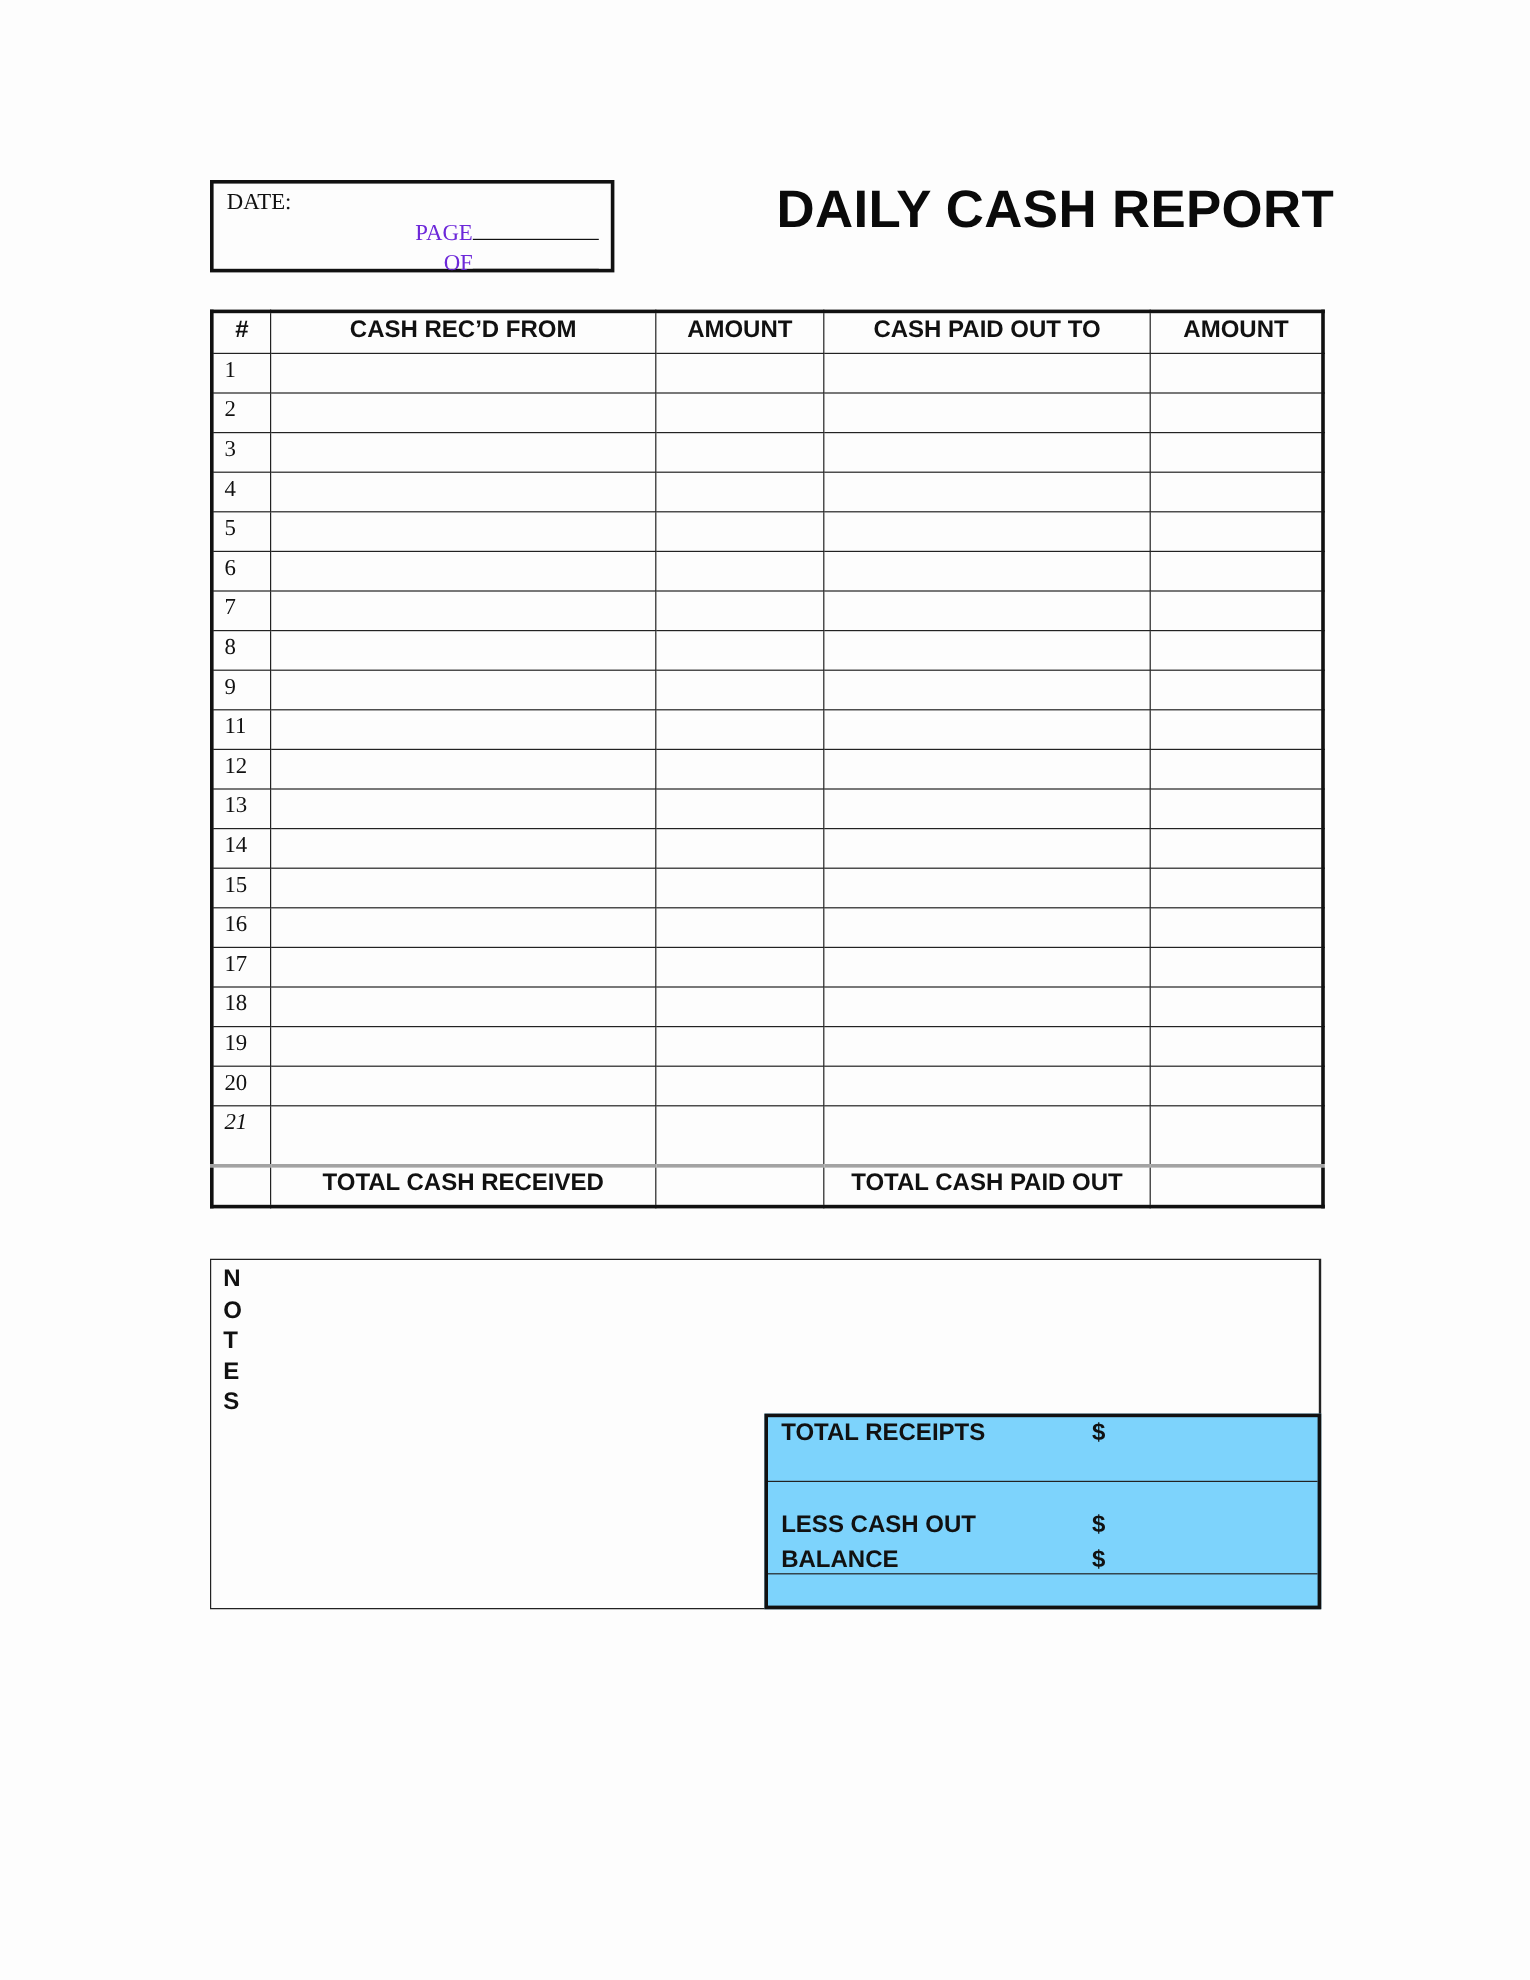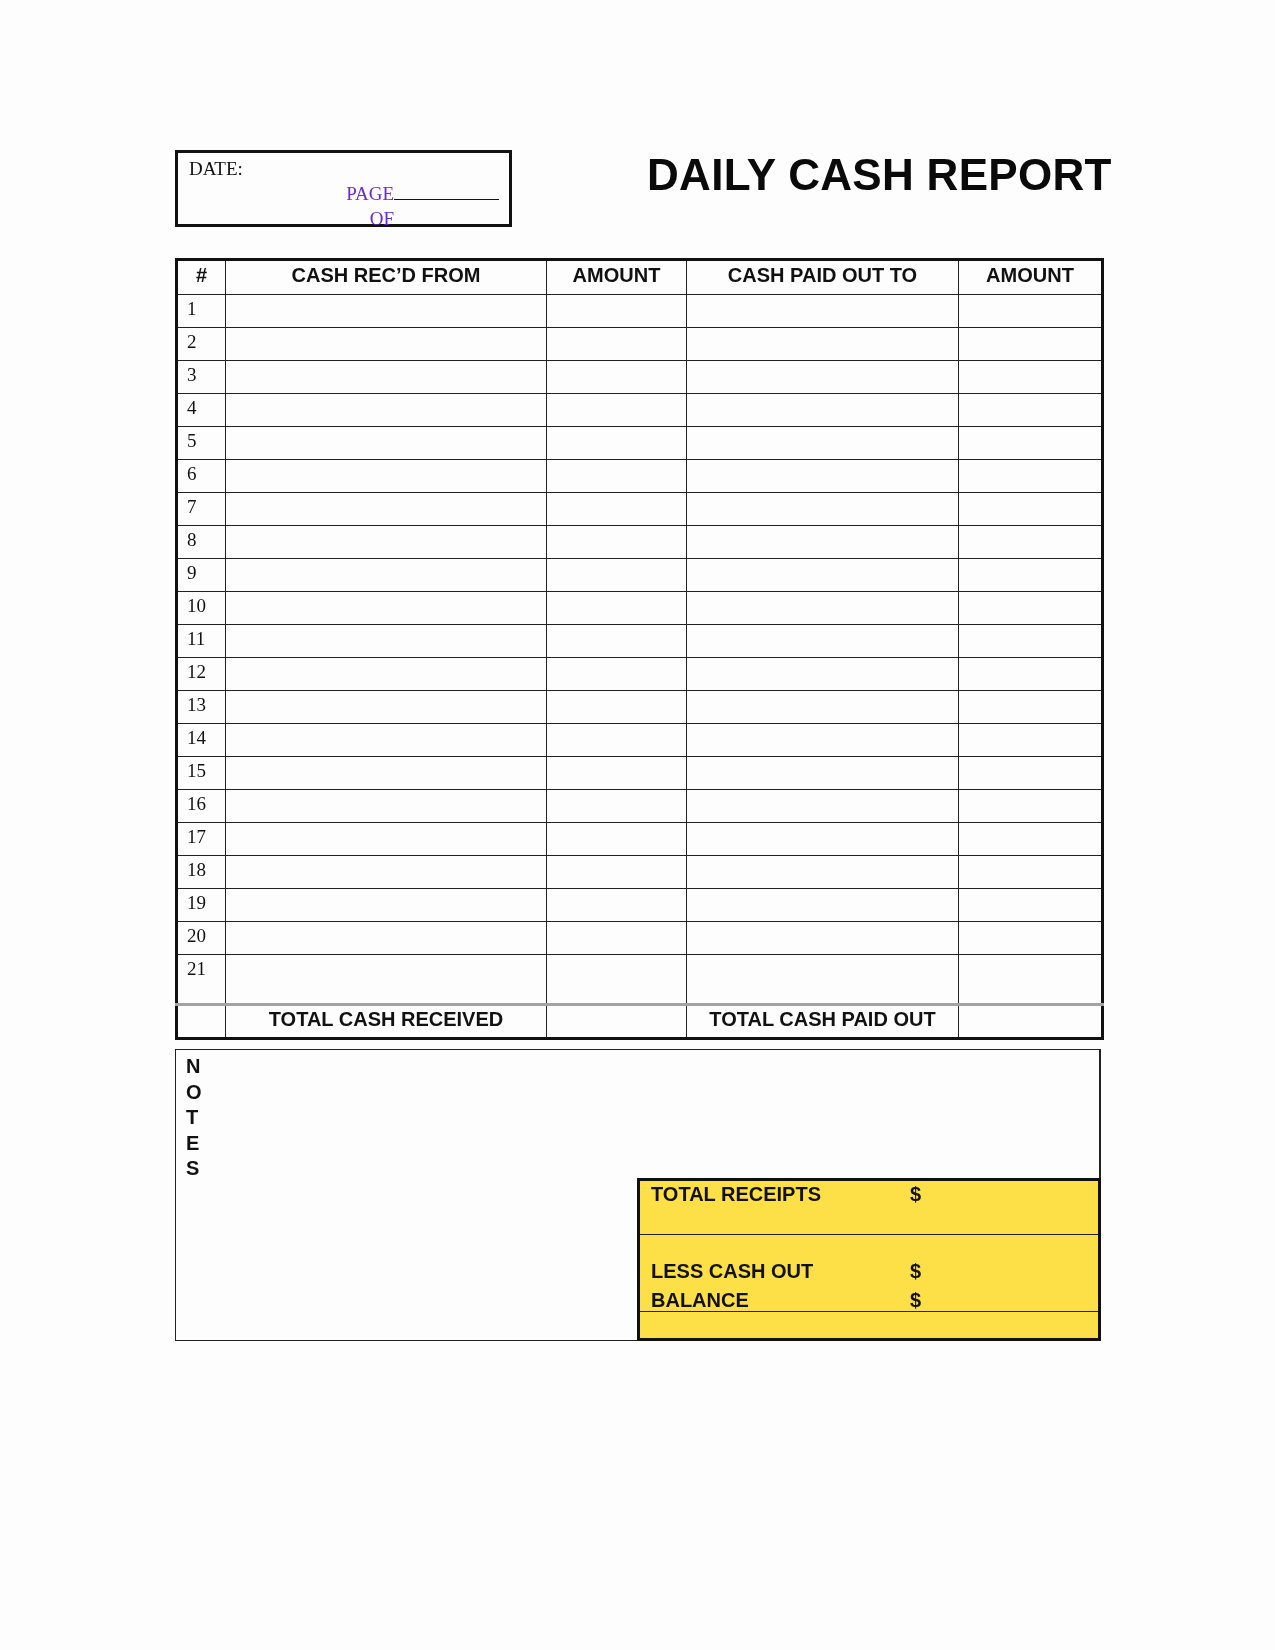--- a/index.html
+++ b/index.html
@@ -36,21 +36,21 @@
   .notes-box {
     position: absolute; left: 175px; top: 1049px; width: 926px; height: 292px;
     border: 1.5px solid #222; box-sizing: border-box; border-right: 2px solid #222;
   }
   .notes-letters { position: absolute; left: 10px; top: 4px; font-size: 20px; font-weight: bold; line-height: 25.5px; color: #111; width: 20px; }
   .notes-letters span { display: block; }
   .notes-area { position: absolute; left: 40px; top: 4px; right: 8px; height: 120px; }
 
   .summary-box {
     position: absolute; left: 637px; top: 1178px; width: 464px; height: 163px;
-    border: 3px solid #111; box-sizing: border-box; background: #fde047;
+    border: 3px solid #111; box-sizing: border-box; background: #7dd3fc;
   }
   .sum-row { position: absolute; left: 0; right: 0; height: 53px; border-bottom: 1.5px solid #222; }
   .sum-row.r1 { top: 0; }
   .sum-row.r2 { top: 53px; margin-top: 24px; }
   .sum-row.r3 { top: 106px; border-bottom: none; height: 51px; }
   .sum-label { position: absolute; left: 11px; top: 2px; font-size: 20px; font-weight: bold; color: #111; white-space: nowrap; }
   .sum-dollar { position: absolute; left: 270px; top: 2px; font-size: 20px; font-weight: bold; color: #111; }
   .sum-value { position: absolute; left: 290px; top: 2px; right: 6px; height: 40px; }
 </style>
 </head>
@@ -143,27 +143,20 @@
         <td></td>
       </tr>
       <tr style="height: 33px;">
         <td class="num serif">9</td>
         <td></td>
         <td></td>
         <td></td>
         <td></td>
       </tr>
       <tr style="height: 33px;">
-        <td class="num serif">10</td>
-        <td></td>
-        <td></td>
-        <td></td>
-        <td></td>
-      </tr>
-      <tr style="height: 33px;">
         <td class="num serif">11</td>
         <td></td>
         <td></td>
         <td></td>
         <td></td>
       </tr>
       <tr style="height: 33px;">
         <td class="num serif">12</td>
         <td></td>
         <td></td>
@@ -219,21 +212,21 @@
         <td></td>
         <td></td>
       </tr>
       <tr style="height: 33px;">
         <td class="num serif">20</td>
         <td></td>
         <td></td>
         <td></td>
         <td></td>
       </tr>
-      <tr style="height: 50px;">
+      <tr style="height: 50px; font-style: italic;">
         <td class="num serif">21</td>
         <td></td>
         <td></td>
         <td></td>
         <td></td>
       </tr>
     </tbody>
   <tfoot>
     <tr class="total-row" style="height:34px">
       <td></td>

